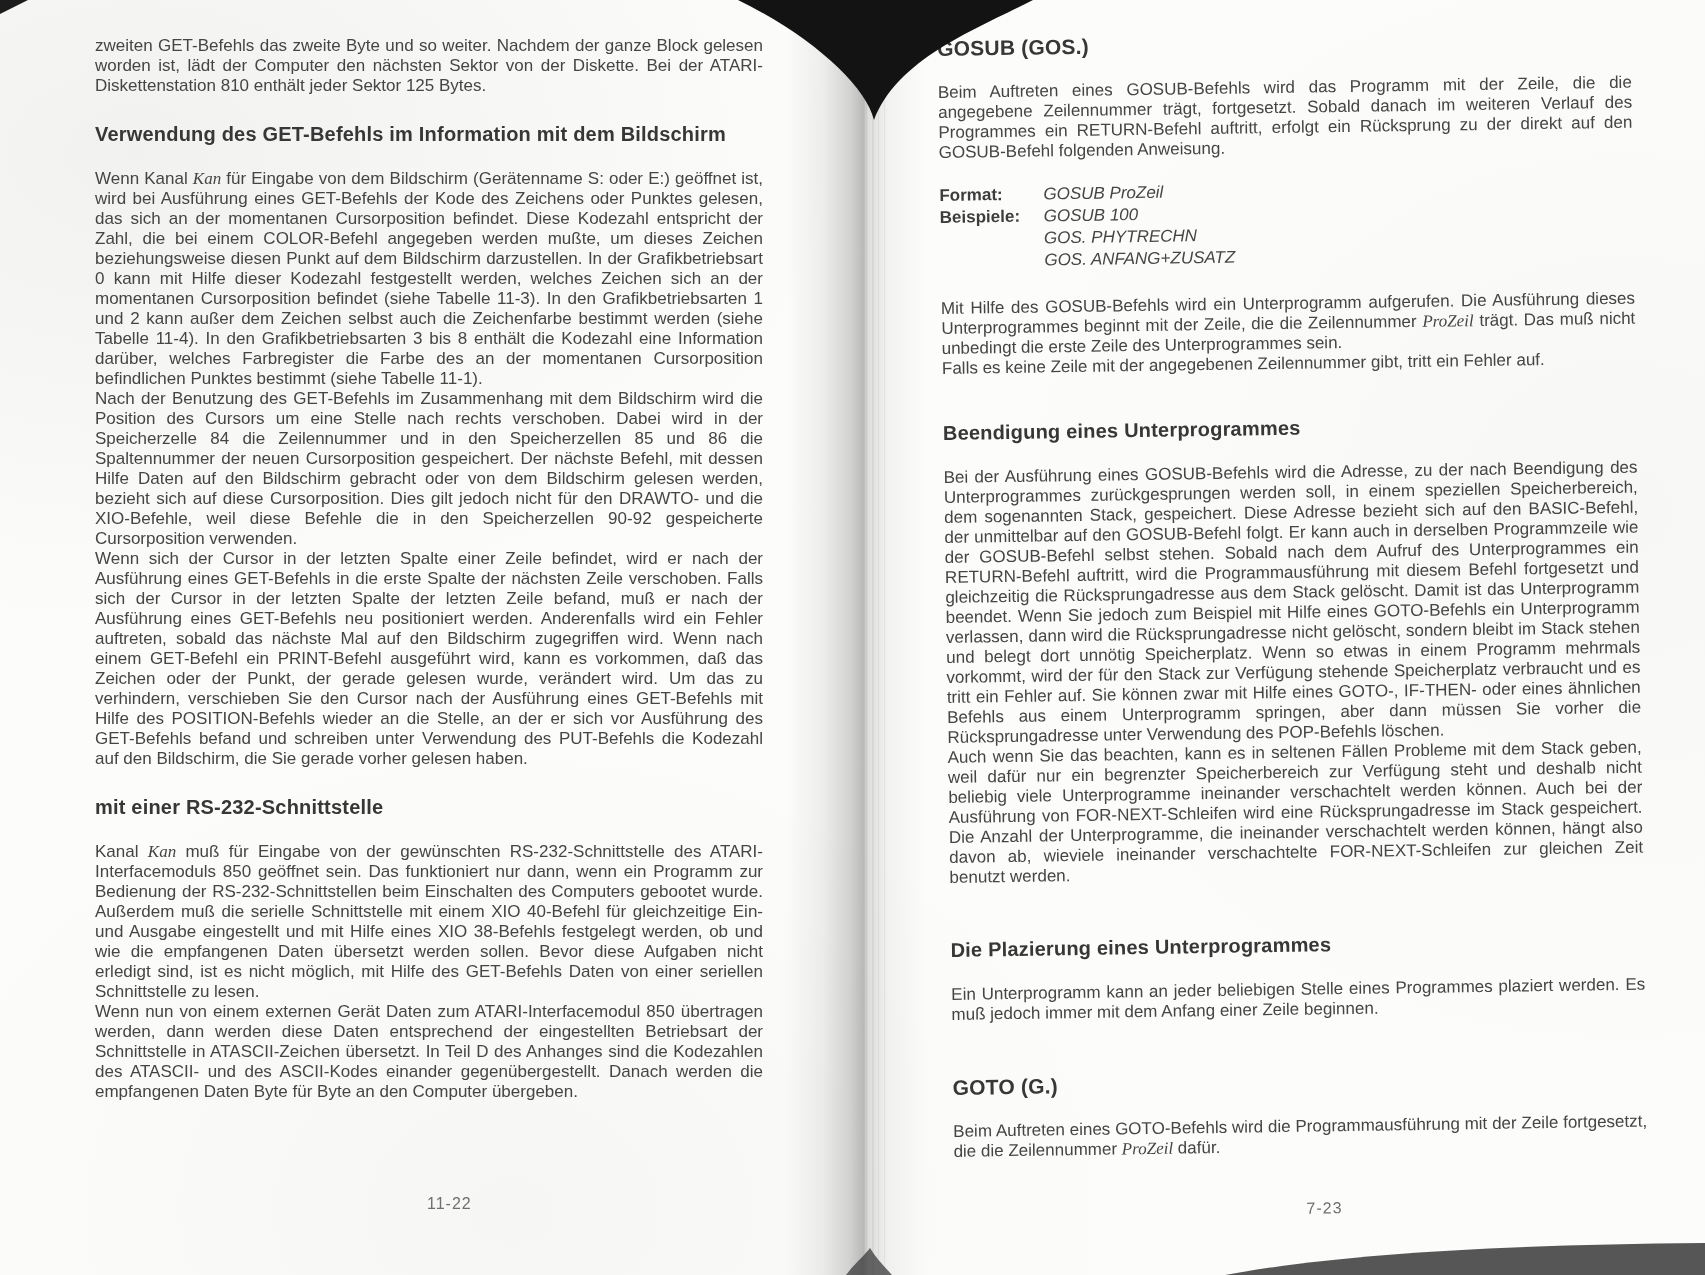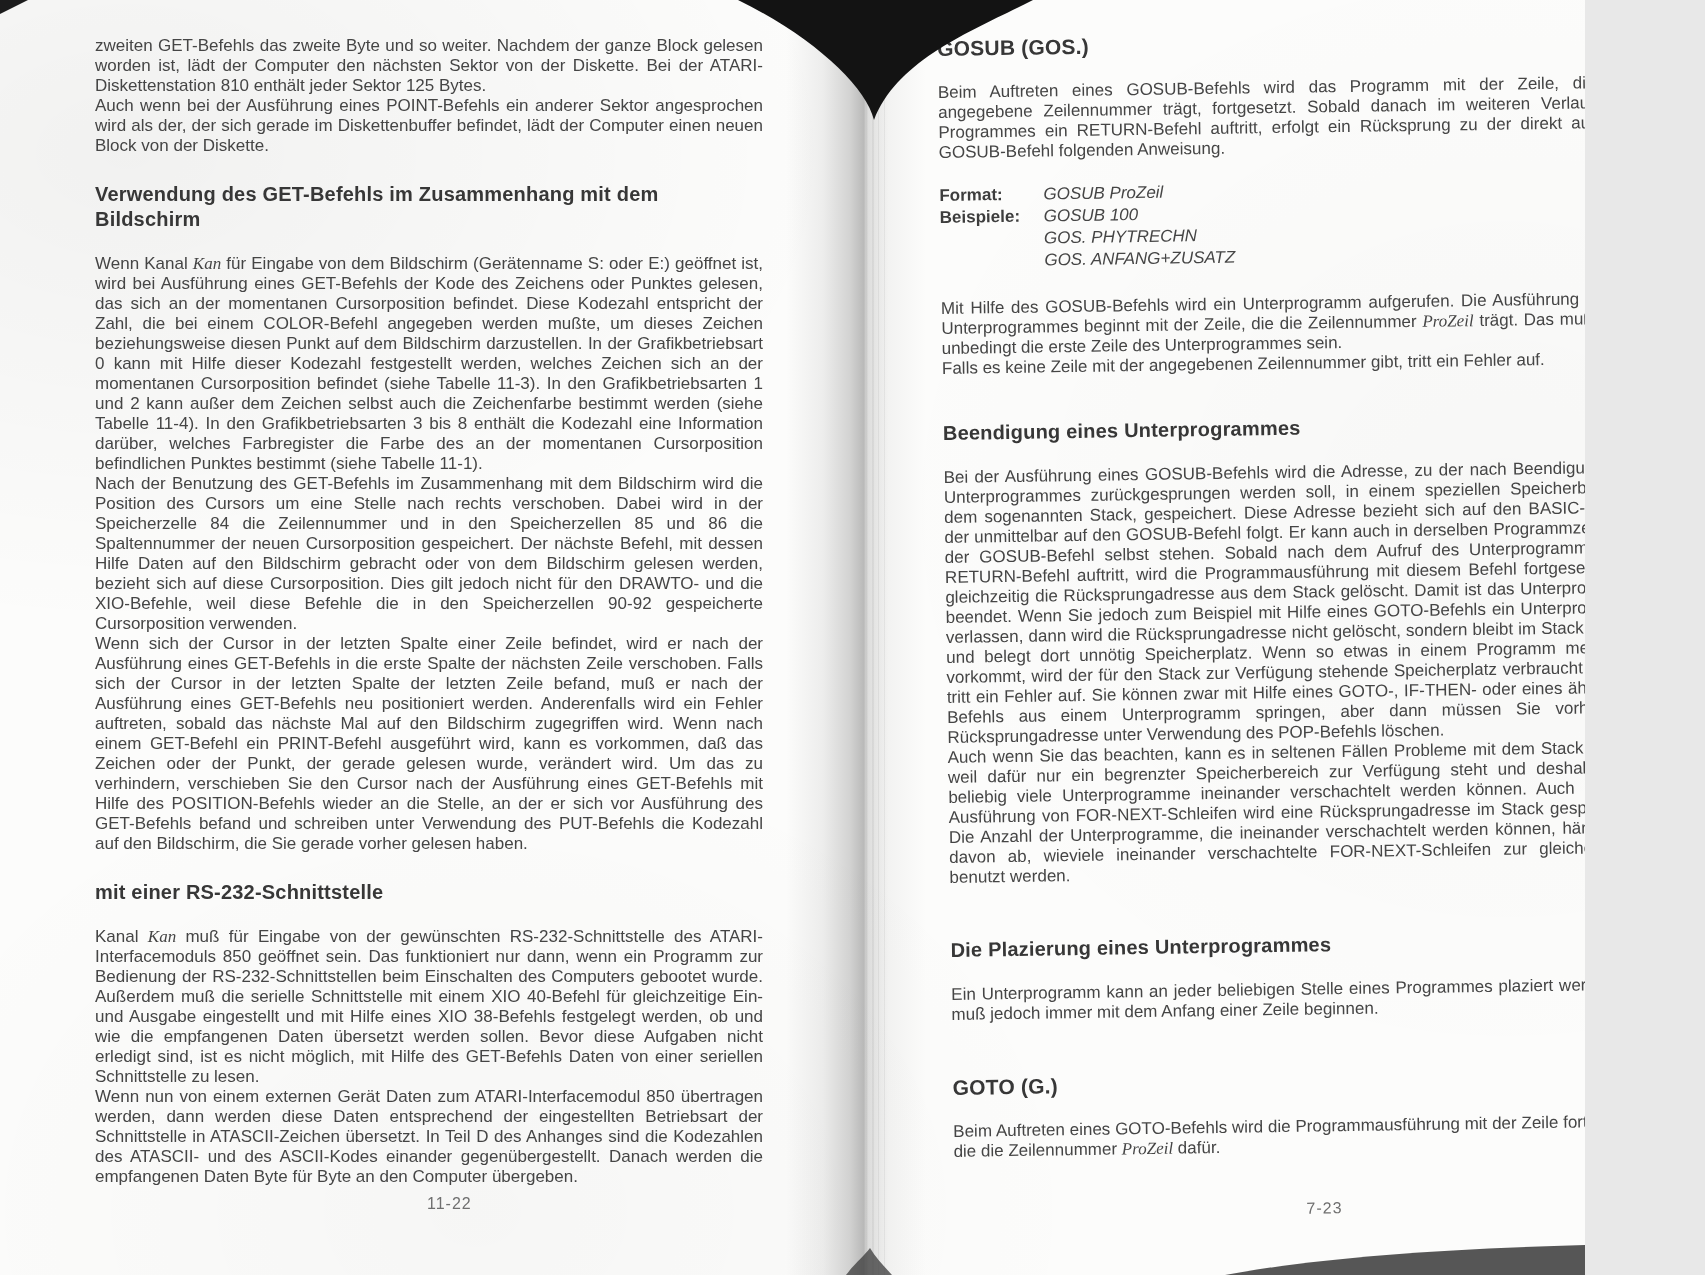--- a/index.html
+++ b/index.html
@@ -1,18 +1,18 @@
 <!DOCTYPE html>
 <html><head>
 <meta charset="utf-8">
 <style>
   html,body{margin:0;padding:0;background:#e8e8e8;}
   .scan{
     position:relative;
-    width:1585px;height:1275px;
+    width:1705px;height:1275px;
     overflow:hidden;
     background:
       radial-gradient(1200px 800px at 8% 12%, rgba(0,0,0,0.045), rgba(0,0,0,0) 60%),
       radial-gradient(900px 700px at 30% 95%, rgba(0,0,0,0.025), rgba(0,0,0,0) 70%),
       radial-gradient(1000px 900px at 95% 40%, rgba(0,0,0,0.02), rgba(0,0,0,0) 65%),
       #fcfcfb;
     font-family:"Liberation Sans", sans-serif;
     color:#454545;
   }
   .page{position:absolute;top:36px;height:1230px;font-size:17px;line-height:20px;text-align:justify;}
@@ -59,24 +59,23 @@
 <body>
 
 <div class="scan">
 
   <div class="gutter-left"></div>
   <div class="gutter-right"></div>
   <div class="page-edges"></div>
 
   <div class="page left-col">
     <p>zweiten GET-Befehls das zweite Byte und so weiter. Nachdem der ganze Block gelesen worden ist, lädt der Computer den nächsten Sektor von der Diskette. Bei der ATARI-Diskettenstation 810 enthält jeder Sektor 125 Bytes.</p>
-    <p>Auch wenn bei der Ausführung eines POINT-Befehls ein anderer Sektor angesprochen wird als der, der sich gerade im Diskettenbuffer befindet, lädt der Computer einen neuen Block von der Diskette.</p>
 
     <div class="gap-m"></div>
-    <h2 class="sec">Verwendung des GET-Befehls im Zusammenhang mit dem Bildschirm</h2>
+    <h2 class="sec">Verwendung des GET-Befehls im Information mit dem Bildschirm</h2>
     <div class="gap-s"></div>
 
     <p><span>Wenn Kanal </span><i>Kan</i><span> für Eingabe von dem Bildschirm (Gerätenname S: oder E:) geöffnet ist, wird bei Ausführung eines GET-Befehls der Kode des Zeichens oder Punktes gelesen, das sich an der momentanen Cursorposition befindet. Diese Kodezahl entspricht der Zahl, die bei einem COLOR-Befehl angegeben werden mußte, um dieses Zeichen beziehungsweise diesen Punkt auf dem Bildschirm darzustellen. In der Grafikbetriebsart 0 kann mit Hilfe dieser Kodezahl festgestellt werden, welches Zeichen sich an der momentanen Cursorposition befindet (siehe Tabelle 11-3). In den Grafikbetriebsarten 1 und 2 kann außer dem Zeichen selbst auch die Zeichenfarbe bestimmt werden (siehe Tabelle 11-4). In den Grafikbetriebsarten 3 bis 8 enthält die Kodezahl eine Information darüber, welches Farbregister die Farbe des an der momentanen Cursorposition befindlichen Punktes bestimmt (siehe Tabelle 11-1).</span></p>
     <p>Nach der Benutzung des GET-Befehls im Zusammenhang mit dem Bildschirm wird die Position des Cursors um eine Stelle nach rechts verschoben. Dabei wird in der Speicherzelle 84 die Zeilennummer und in den Speicherzellen 85 und 86 die Spaltennummer der neuen Cursorposition gespeichert. Der nächste Befehl, mit dessen Hilfe Daten auf den Bildschirm gebracht oder von dem Bildschirm gelesen werden, bezieht sich auf diese Cursorposition. Dies gilt jedoch nicht für den DRAWTO- und die XIO-Befehle, weil diese Befehle die in den Speicherzellen 90-92 gespeicherte Cursorposition verwenden.</p>
     <p>Wenn sich der Cursor in der letzten Spalte einer Zeile befindet, wird er nach der Ausführung eines GET-Befehls in die erste Spalte der nächsten Zeile verschoben. Falls sich der Cursor in der letzten Spalte der letzten Zeile befand, muß er nach der Ausführung eines GET-Befehls neu positioniert werden. Anderenfalls wird ein Fehler auftreten, sobald das nächste Mal auf den Bildschirm zugegriffen wird. Wenn nach einem GET-Befehl ein PRINT-Befehl ausgeführt wird, kann es vorkommen, daß das Zeichen oder der Punkt, der gerade gelesen wurde, verändert wird. Um das zu verhindern, verschieben Sie den Cursor nach der Ausführung eines GET-Befehls mit Hilfe des POSITION-Befehls wieder an die Stelle, an der er sich vor Ausführung des GET-Befehls befand und schreiben unter Verwendung des PUT-Befehls die Kodezahl auf den Bildschirm, die Sie gerade vorher gelesen haben.</p>
 
     <div class="gap-m"></div>
     <h2 class="sec">
         <span style="display:block">mit einer RS-232-Schnittstelle</span>
       </h2>

